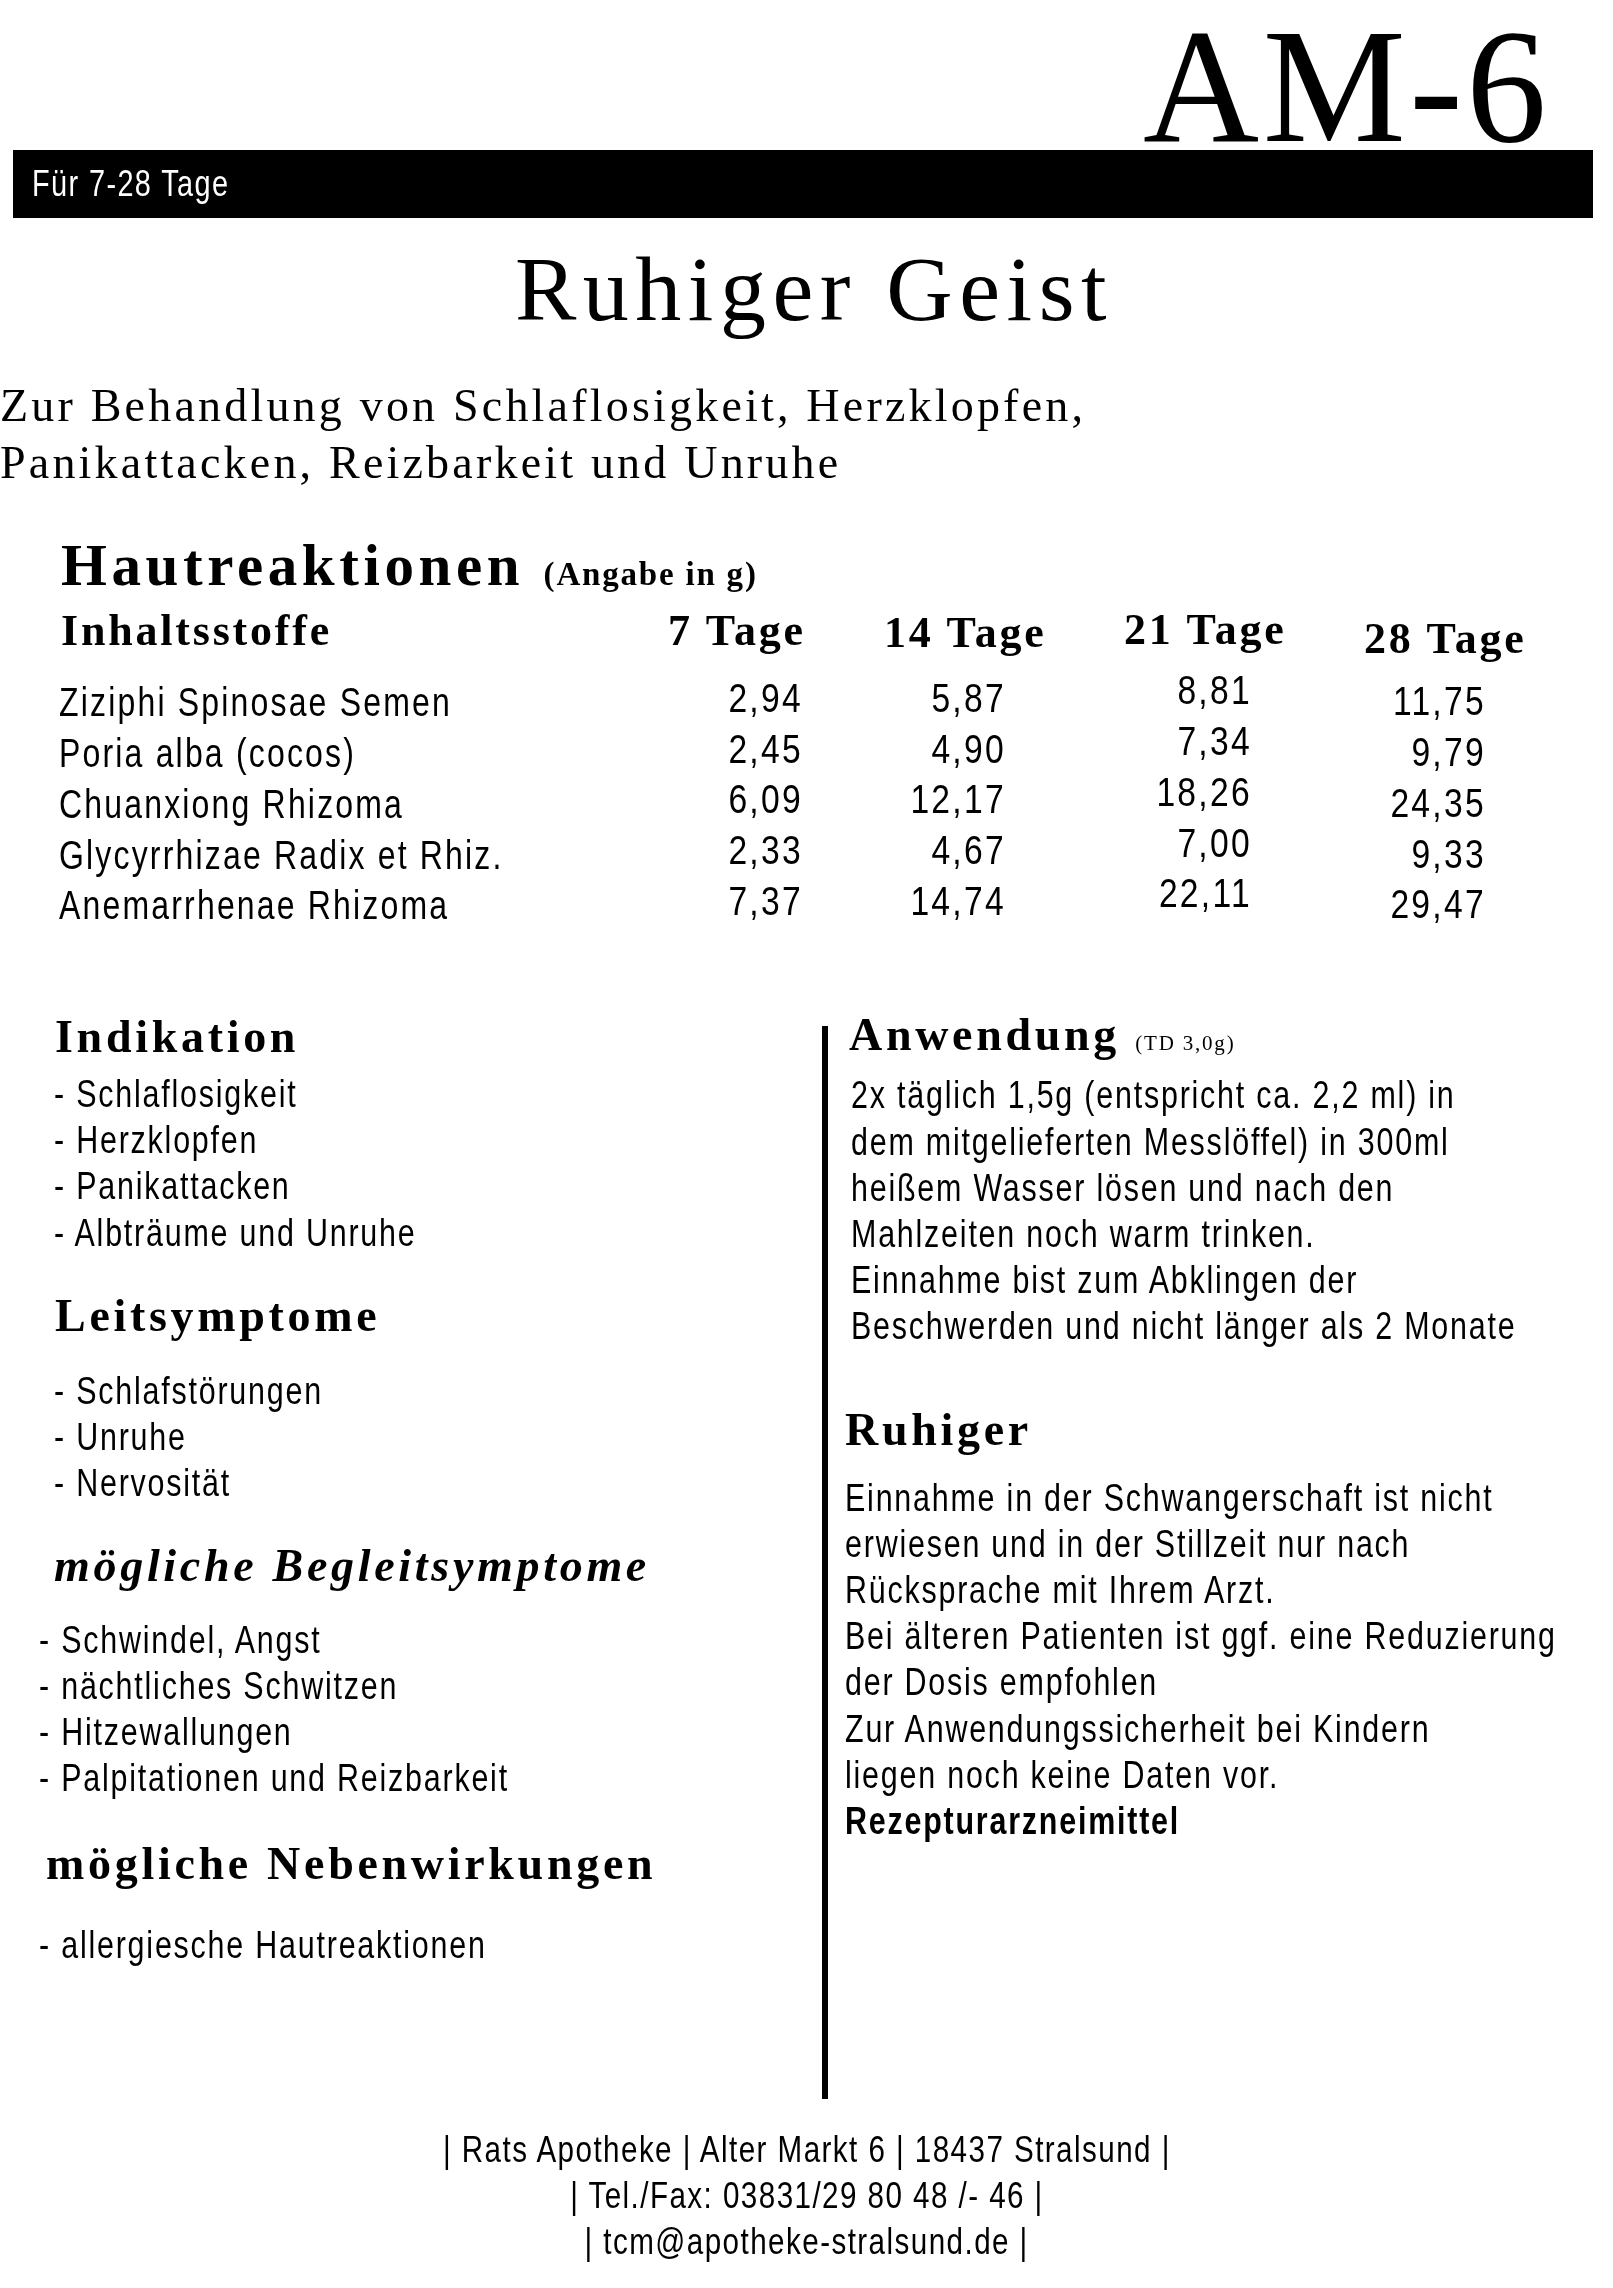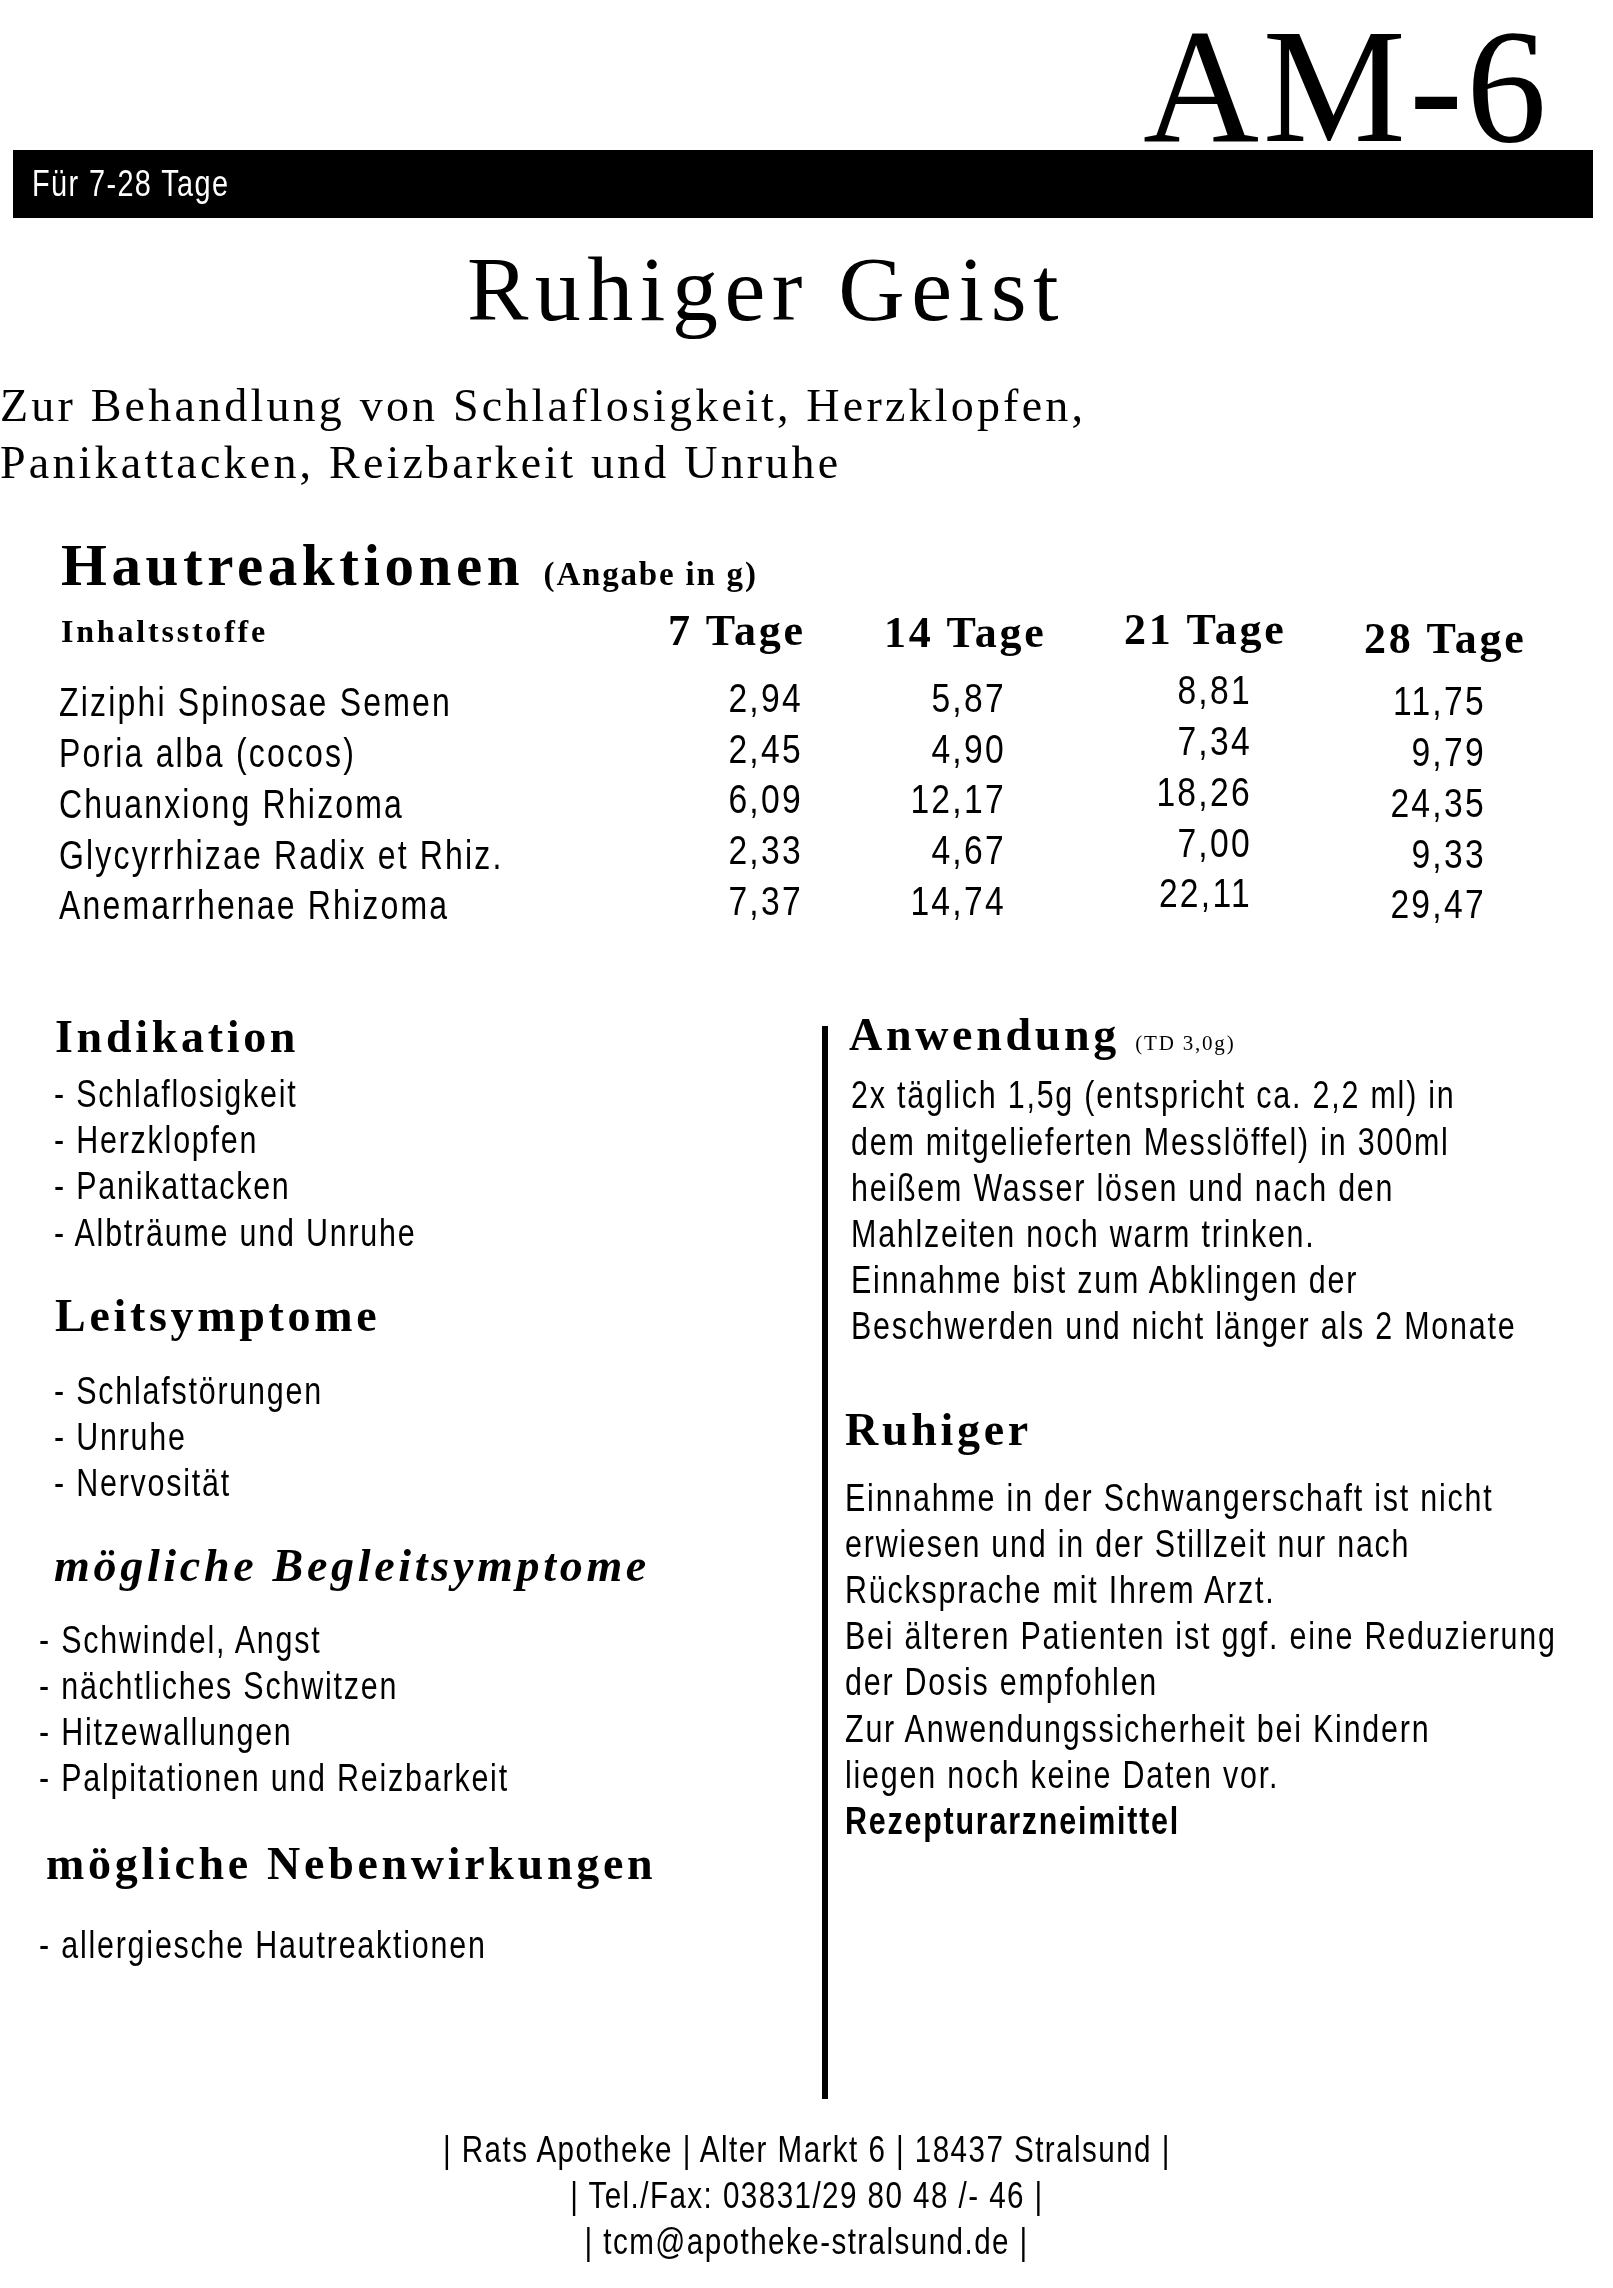--- a/index.html
+++ b/index.html
@@ -23,37 +23,37 @@
   }
   #duration-label {
     position: absolute; left: 18.5px; top: 11px;
     color: #fff; font-size: 37px; line-height: 46px;
     letter-spacing: 1.8px;
     transform: scaleX(0.78); transform-origin: left top;
   }
 
   #title {
     left: 0; width: 1532px; text-align: center; top: 238px;
-    font-size: 92px; line-height: 102px; letter-spacing: 6.5px;
+    font-size: 92px; line-height: 102px; letter-spacing: 6.5px; padding-left: 48px;
   }
   .subtitle {
     left: 0; width: 1532px; 
     font-size: 46px; line-height: 57px; letter-spacing: 3.2px;
   }
   #subtitle-1 { top: 377px; }
   #subtitle-2 { top: 434px; }
 
   
   #comp-heading {
     left: 61px; top: 532px; font-size: 59px; line-height: 66px; font-weight: 700; letter-spacing: 4.6px;
   }
   #comp-unit { font-size: 33px; letter-spacing: 1.8px; font-weight: 700; }
 
   #ingredients-header {
-    left: 61px; top: 605px; font-size: 32px; line-height: 52px; font-weight: 700; letter-spacing: 2.8px;
+    left: 61px; top: 605px; font-size: 44px; line-height: 52px; font-weight: 700; letter-spacing: 2.8px;
   }
   .day-head {
     font-size: 44px; line-height: 52px; font-weight: 700; letter-spacing: 2.8px;
   }
 
   .ing-name {
     left: 59px; font-size: 41px; line-height: 48px; letter-spacing: 2.8px;
     transform: scaleX(0.78); transform-origin: left top;
   }
   .num {

